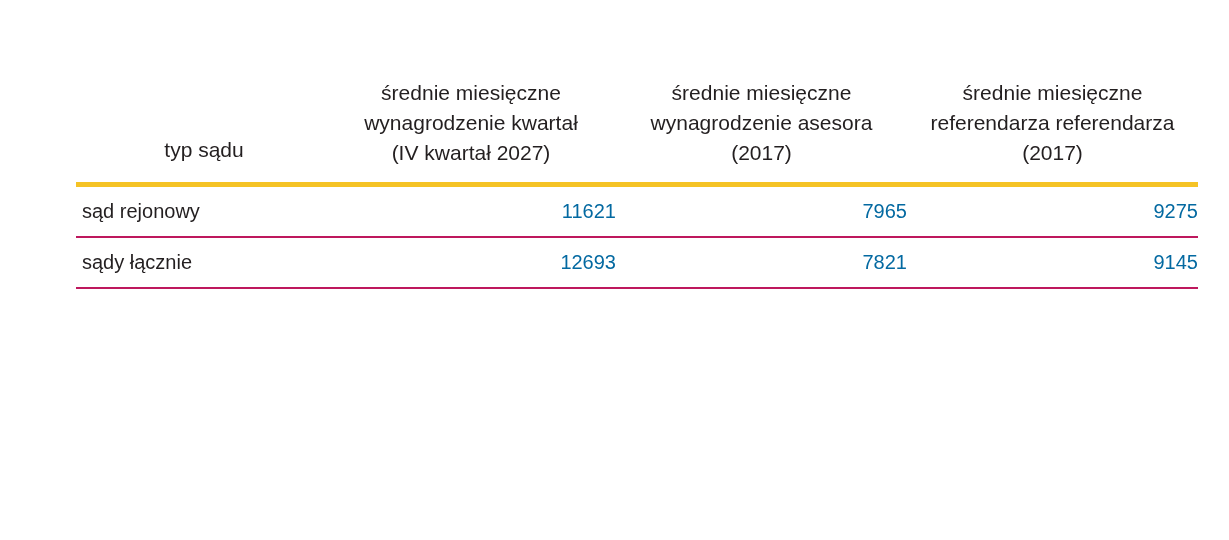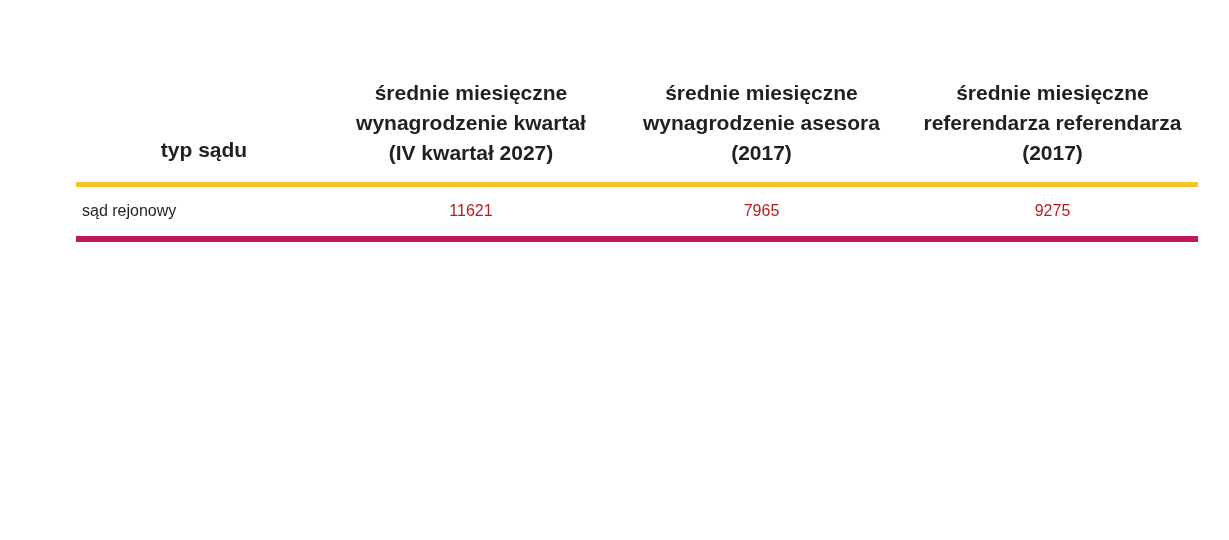--- a/index.html
+++ b/index.html
@@ -29,53 +29,53 @@
     border-collapse: collapse;
     width: 1122px;
     table-layout: fixed;
   }
   table.data-table col.c0 { width: 250px; }
   table.data-table col.c1 { width: 290px; }
   table.data-table col.c2 { width: 291px; }
   table.data-table col.c3 { width: 291px; }
 
   thead th {
-    font-weight: bold;
+    font-weight: normal;
     font-size: 21px;
     line-height: 30px;
     color: #231f20;
     padding: 0 0 14px 0;
     vertical-align: bottom;
   }
   thead th.first-col {
     text-align: center;
     padding-left: 6px;
     padding-bottom: 17px;
   }
   thead th.num-col {
     text-align: center;
   }
   thead tr {
     border-bottom: 5px solid #f5c325;
   }
   tbody td {
-    font-size: 16px;
+    font-size: 20px;
     line-height: 26px;
     padding: 11px 0 12px 0;
-    border-bottom: 6px solid #be185d;
+    border-bottom: 2px solid #be185d;
     vertical-align: middle;
   }
   tbody td.label-cell {
     text-align: left;
     color: #231f20;
     padding-left: 6px;
   }
   tbody td.value-cell {
-    text-align: center;
-    color: #b91c1c;
+    text-align: right;
+    color: #0369a1;
   }
   .hdr-line {
     display: block;
   }
 </style>
 </head>
 <body>
 
 <div class="page">
   <div class="table-wrap">
@@ -108,16 +108,22 @@
           </th>
         </tr>
       </thead>
       <tbody>
         <tr>
           <td class="label-cell">sąd rejonowy</td>
           <td class="value-cell">11621</td>
           <td class="value-cell">7965</td>
           <td class="value-cell">9275</td>
         </tr>
+        <tr>
+          <td class="label-cell">sądy łącznie</td>
+          <td class="value-cell">12693</td>
+          <td class="value-cell">7821</td>
+          <td class="value-cell">9145</td>
+        </tr>
       </tbody>
     </table>
   </div>
 </div>
 
 </body></html>

